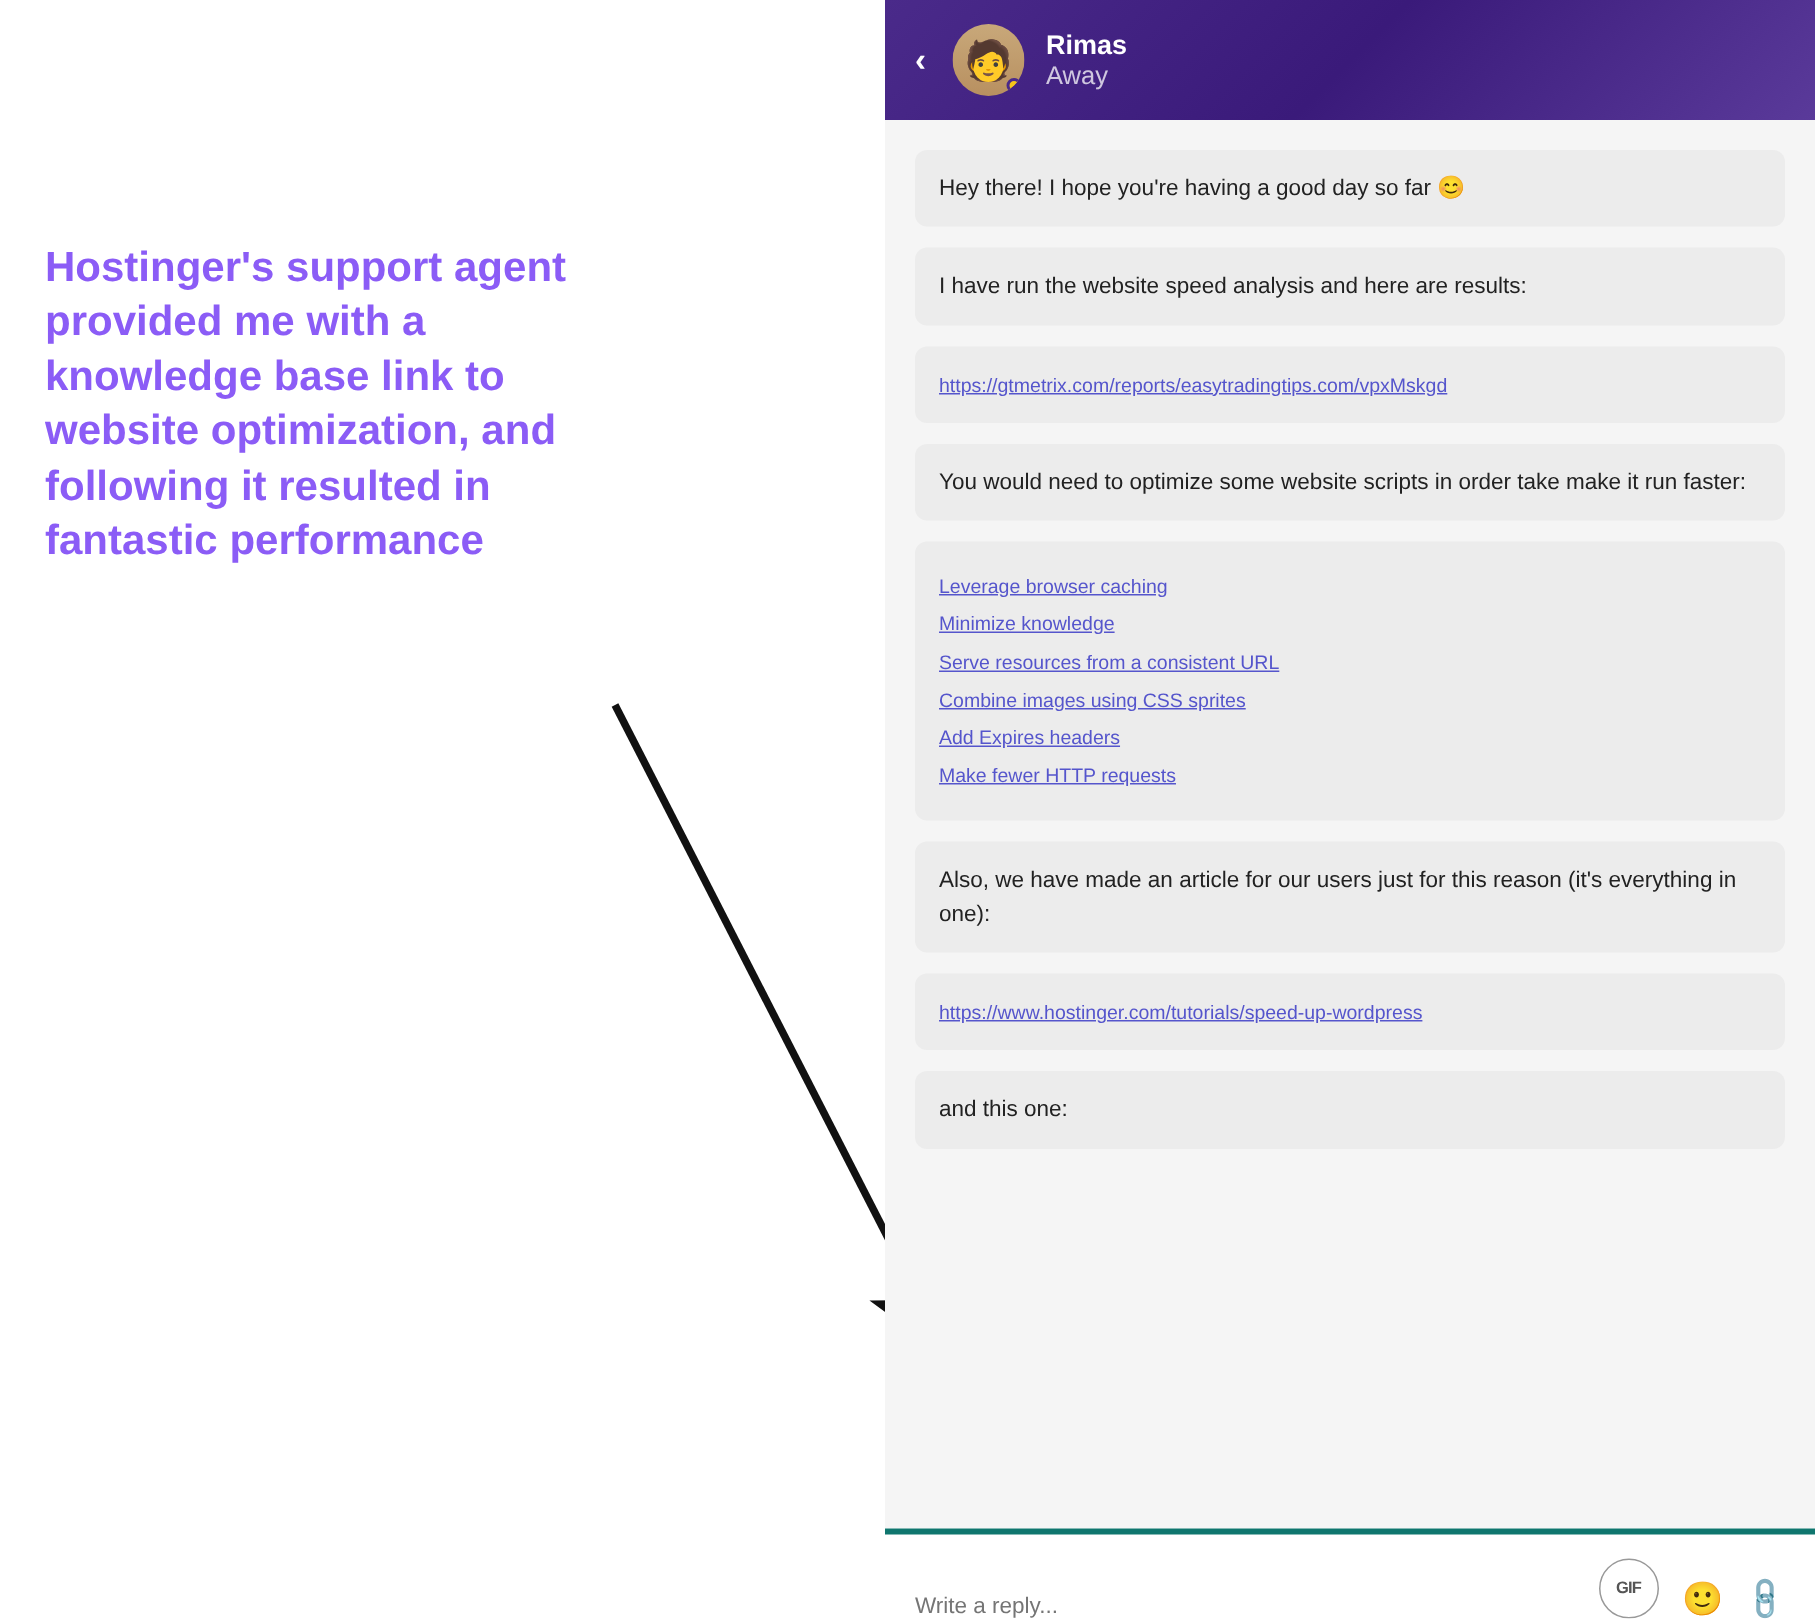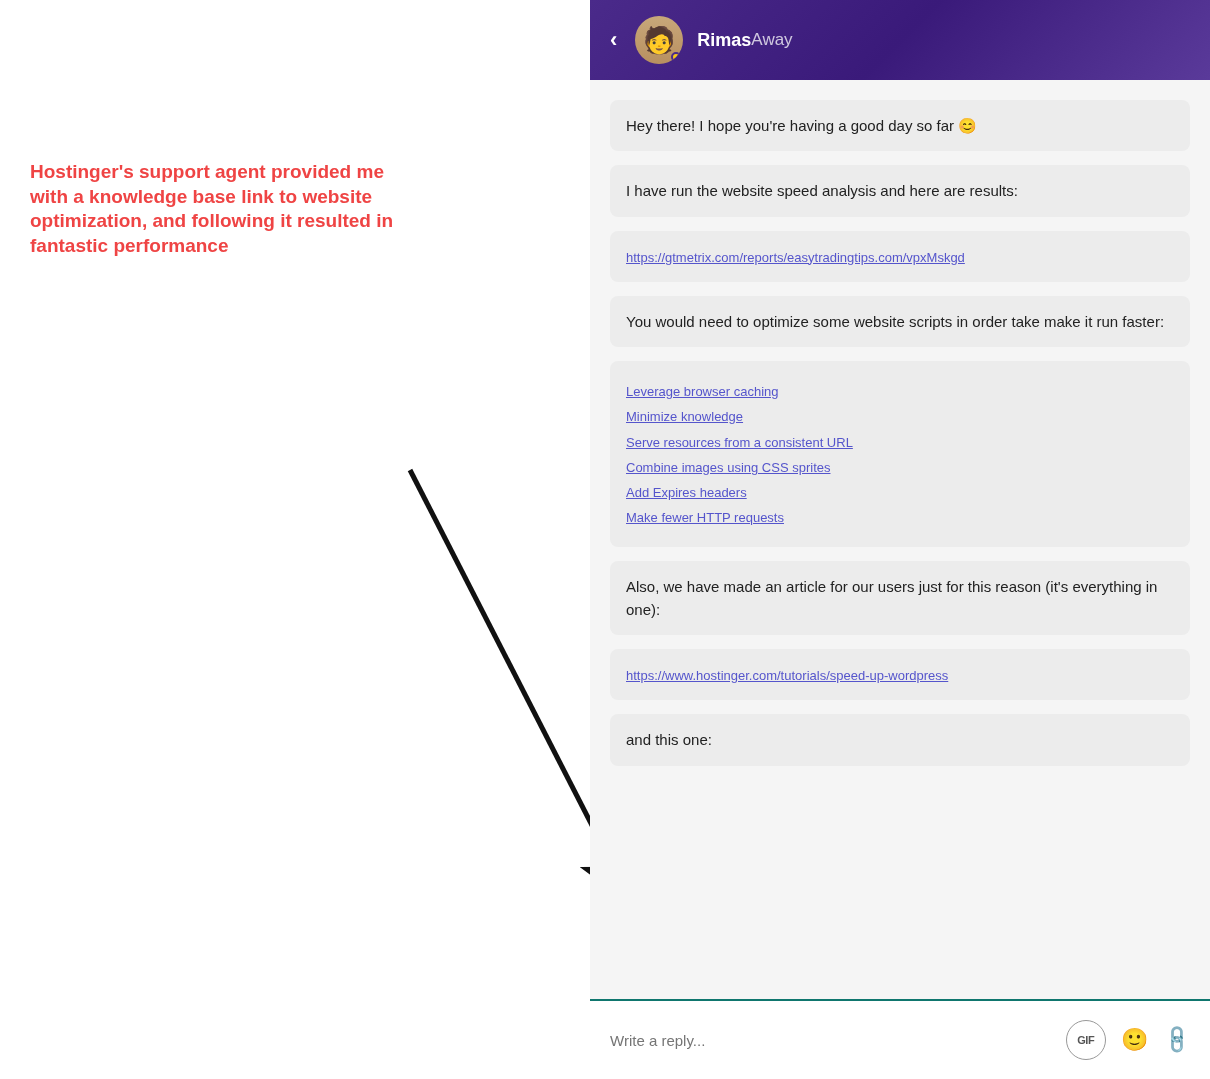--- a/index.html
+++ b/index.html
@@ -11,23 +11,23 @@
       overflow: hidden;
       position: relative;
     }
 
     
     .left-annotation {
       position: absolute;
       left: 30px;
       top: 160px;
       width: 370px;
-      font-size: 19px;
+      font-size: 28px;
       font-weight: 900;
-      color: #ef4444;
+      color: #8b5cf6;
       line-height: 1.3;
     }
 
     
     .arrow-container {
       position: absolute;
       left: 330px;
       top: 460px;
       width: 350px;
       height: 450px;
@@ -98,20 +98,21 @@
       right: 2px;
       width: 10px;
       height: 10px;
       border-radius: 50%;
       background: #f5c518;
       border: 2px solid #4a2a8a;
     }
 
     .header-info {
       display: flex;
+      flex-direction: column;
     }
 
     .header-name {
       color: white;
       font-size: 18px;
       font-weight: 700;
     }
 
     .header-status {
       color: rgba(255,255,255,0.75);
@@ -162,25 +163,25 @@
       padding: 0;
       margin: 4px 0;
     }
 
     .message-links-list li {
       margin-bottom: 2px;
     }
 
     
     .chat-footer {
-      height: 80px;
+      height: 60px;
       background: #ffffff;
-      border-top: 2px solid #0f766e;
-      display: flex;
-      align-items: center;
+      border-top: 4px solid #0f766e;
+      display: flex;
+      align-items: flex-end;
       padding: 0 20px;
       gap: 16px;
     }
 
     .reply-input {
       flex: 1;
       border: none;
       outline: none;
       font-size: 15px;
       color: #999;

